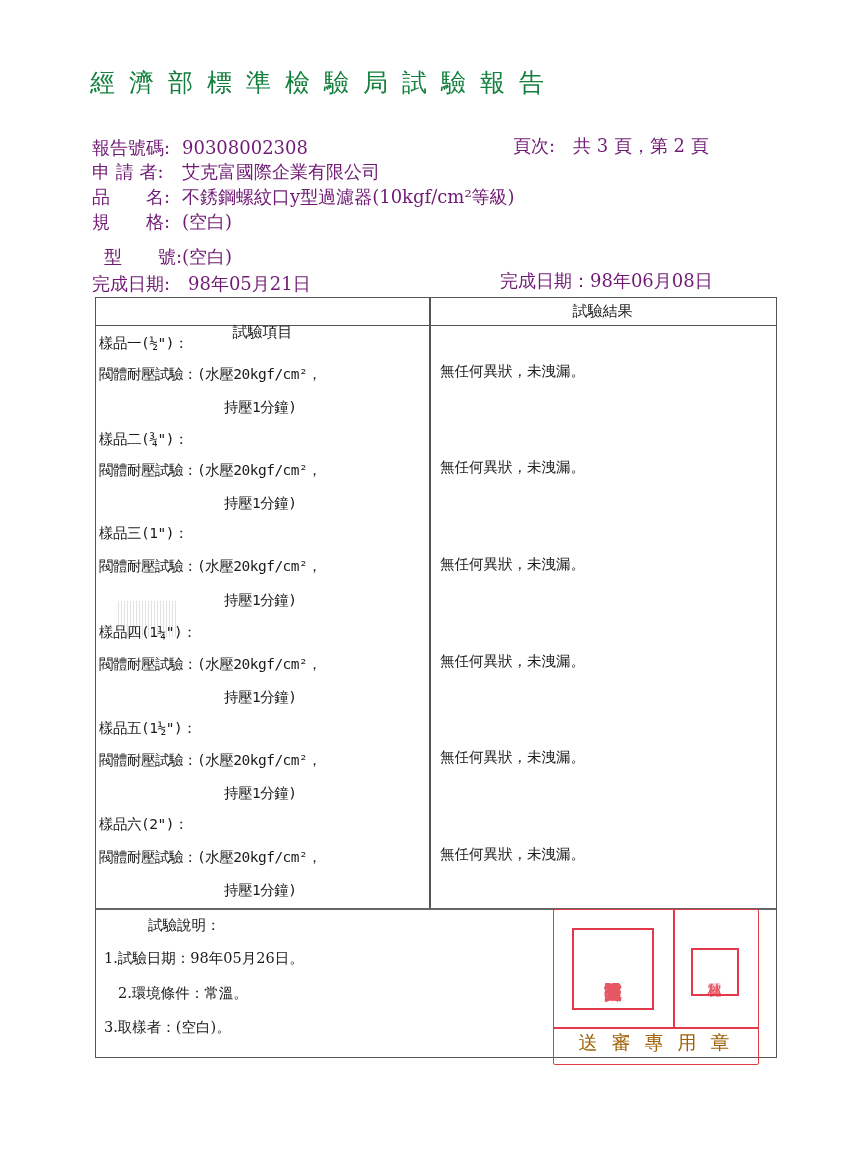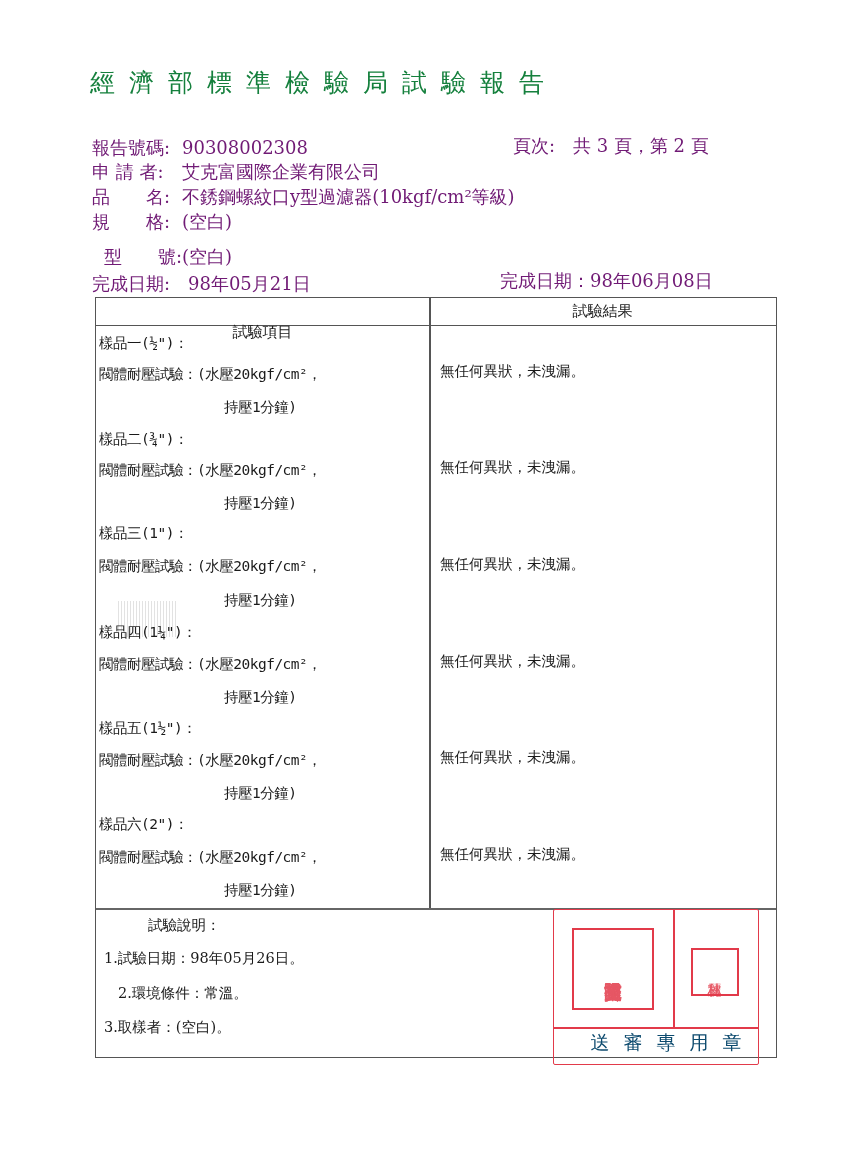--- a/index.html
+++ b/index.html
@@ -19,21 +19,21 @@
   .item { position:absolute; font-size:14.5px; font-family:"DejaVu Sans Mono","Liberation Mono",monospace; letter-spacing:-0.5px; }
   .item.label { left:3px; }
   .item.line2 { left:3px; }
   .item.line3 { left:128px; }
   .res { position:absolute; left:344px; font-size:14.5px; }
   .notes { position:absolute; left:8px; font-size:14.5px; }
   .stamp { position:absolute; left:457px; top:611px; width:206px; height:156px;
            border:1.5px solid #e23a4a; box-sizing:border-box; border-radius:2px; }
   .stamp .div { position:absolute; left:119px; top:0; width:1.5px; height:118px; background:#e23a4a; }
   .stamp .bot { position:absolute; left:0; top:117px; width:100%; height:1.5px; background:#e23a4a; }
-  .stamp .caption { position:absolute; left:17px; top:120px; width:100%; text-align:center; font-size:19px; color:#0c4a6e; letter-spacing:14px; }
+  .stamp .caption { position:absolute; left:5px; top:120px; width:100%; text-align:center; font-size:19px; color:#a16207; letter-spacing:14px; }
   .seal { position:absolute; border:2px solid #e23a4a; color:#e23a4a; box-sizing:border-box;
           display:flex; flex-wrap:wrap; align-content:space-around; justify-content:space-around; writing-mode:vertical-rl; }
   .seal.big { left:18px; top:18px; width:82px; height:82px; font-size:18px; line-height:26px; }
   .seal.small { left:137px; top:38px; width:48px; height:48px; font-size:14px; line-height:22px; }
   .seal span { opacity:0.85; }
   .smudge { position:absolute; left:22px; top:303px; width:60px; height:36px;
             background:repeating-linear-gradient(90deg,#ccc 0 1px,#fff 1px 3px),repeating-linear-gradient(0deg,#ddd 0 1px,transparent 1px 4px);
             opacity:0.55; }
 </style>
 </head>

